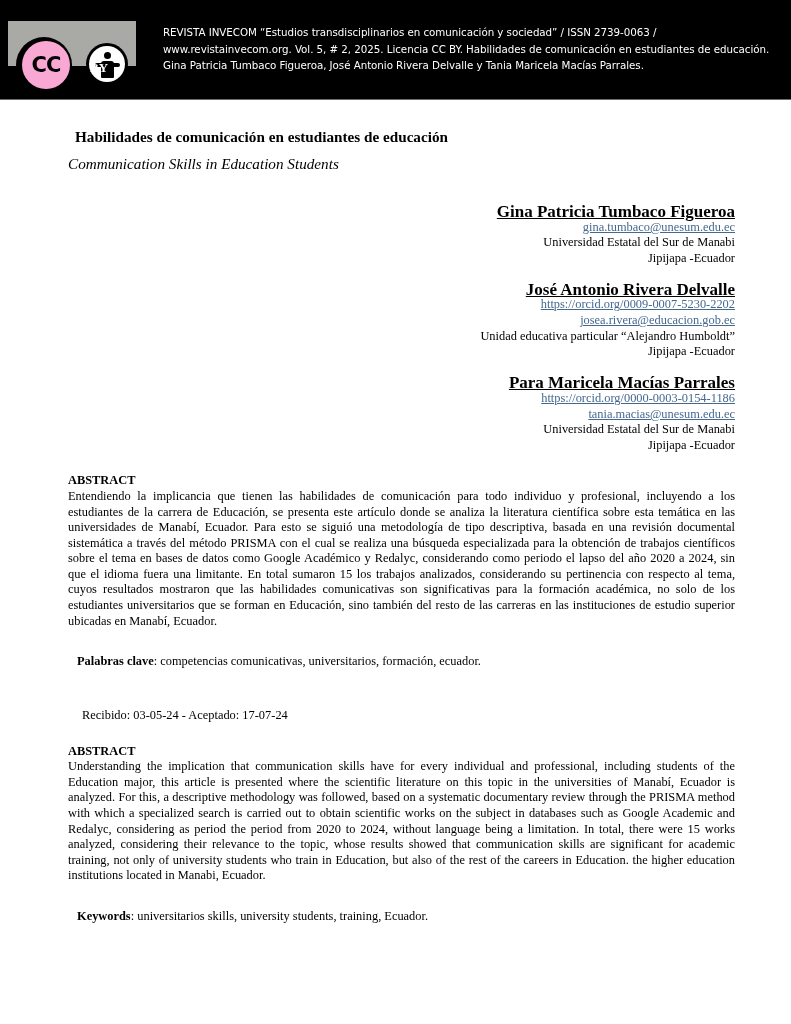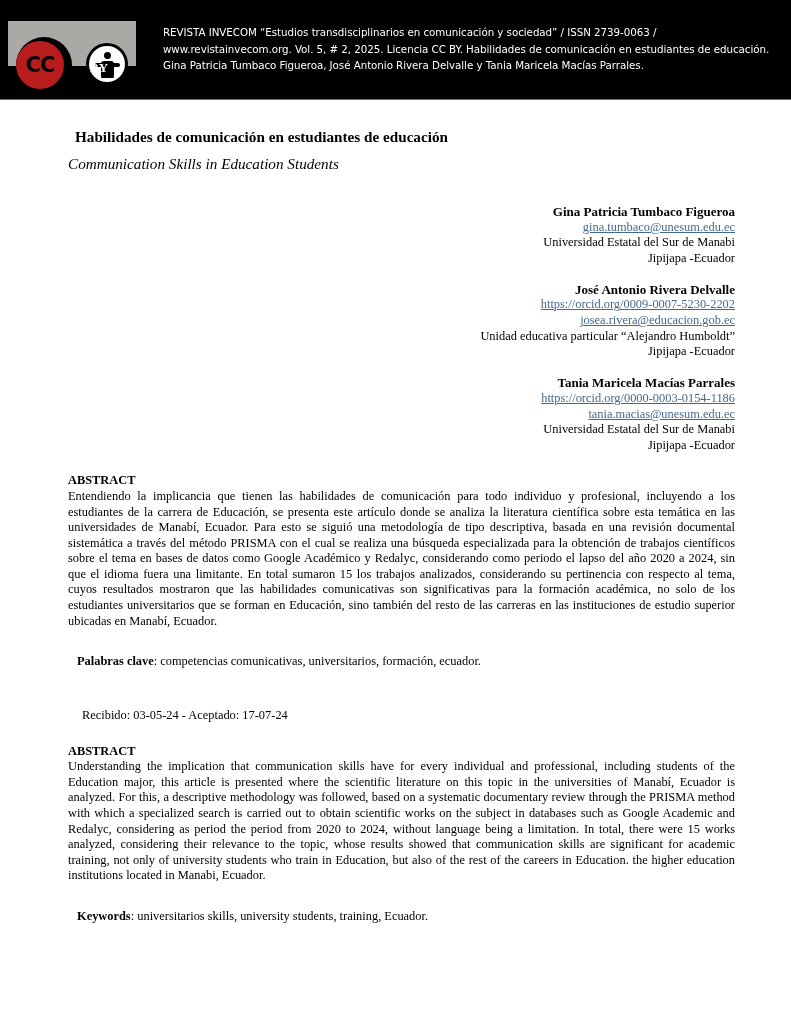--- a/index.html
+++ b/index.html
@@ -37,26 +37,26 @@
     position: absolute;
     left: 8px;
     top: 16px;
     width: 56px;
     height: 56px;
     border-radius: 50%;
     background: #000000;
   }
   .cc-circle-inner {
     position: absolute;
-    left: 0;
+    left: 6px;
     top: 4px;
     width: 48px;
     height: 48px;
     border-radius: 50%;
-    background: #b91c1c;
+    background: #f9a8d4;
     display: flex;
     align-items: center;
     justify-content: center;
   }
   .cc-circle-inner span {
     font-family: "DejaVu Sans", sans-serif;
     font-weight: bold;
     font-size: 21px;
     color: #000000;
     letter-spacing: -1px;
@@ -161,21 +161,22 @@
   .authors {
     margin-top: 30px;
     text-align: right;
     font-size: 12.4px;
     line-height: 15.6px;
   }
   .author-block { margin-bottom: 15.5px; }
   .author-block:last-child { margin-bottom: 0; }
   .author-name {
     font-weight: bold;
-    font-size: 13px;
+    font-size: 17px;
+    text-decoration: underline;
   }
   .author-link {
     color: #45688f;
     text-decoration: underline;
     font-size: 12.4px;
     display: block;
   }
   .author-affil {
     font-size: 12.4px;
     display: block;
@@ -254,21 +255,21 @@
 
       <div class="author-block">
         <div class="author-name">José Antonio Rivera Delvalle</div>
         <a class="author-link" href="#">https://orcid.org/0009-0007-5230-2202</a>
         <a class="author-link" href="#">josea.rivera@educacion.gob.ec</a>
         <span class="author-affil">Unidad educativa particular “Alejandro Humboldt”</span>
         <span class="author-affil">Jipijapa -Ecuador</span>
       </div>
 
       <div class="author-block">
-        <div class="author-name">Tania Maricela Macías Parrales</div>
+        <div class="author-name">Para Maricela Macías Parrales</div>
         <a class="author-link" href="#">https://orcid.org/0000-0003-0154-1186</a>
         <a class="author-link" href="#">tania.macias@unesum.edu.ec</a>
         <span class="author-affil">Universidad Estatal del Sur de Manabi</span>
         <span class="author-affil">Jipijapa -Ecuador</span>
       </div>
 
     </div>
 
     <div class="section">
       <div class="section-heading">ABSTRACT</div>

